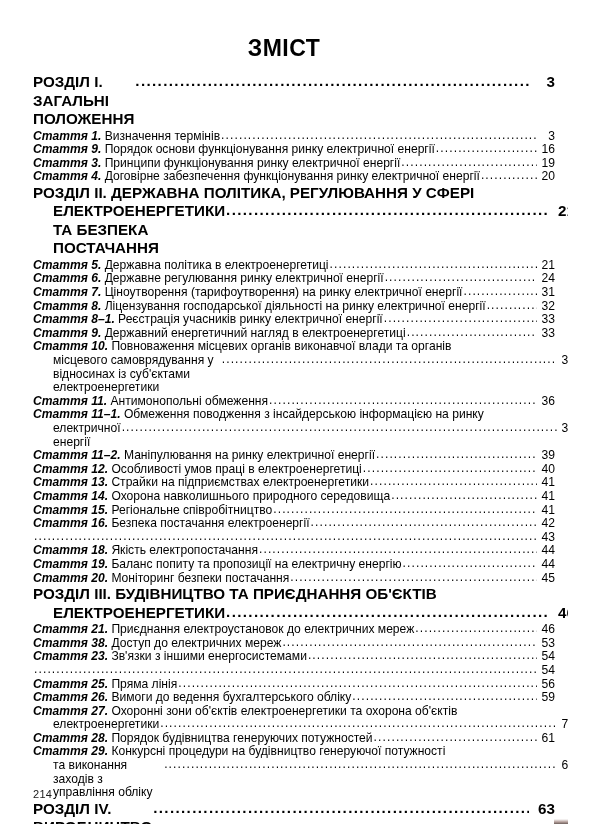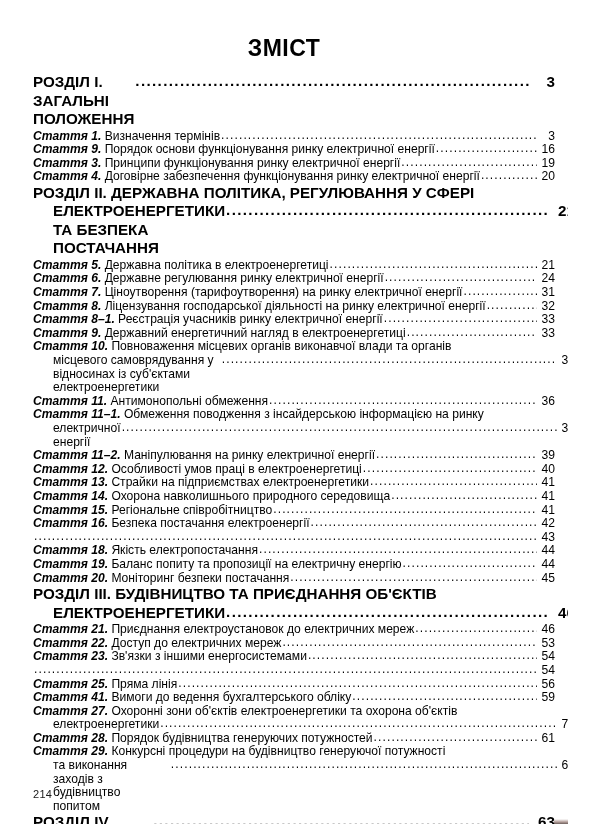--- a/index.html
+++ b/index.html
@@ -343,21 +343,21 @@
       </div>
       <div class="article">
         <div class="row">
           <span class="txt"><span class="art-no">Стаття 21.</span><span class="art-title"> Приєднання електроустановок до електричних мереж</span></span>
           <span class="leader"></span>
           <span class="pnum">46</span>
         </div>
       </div>
       <div class="article">
         <div class="row">
-          <span class="txt"><span class="art-no">Стаття 22.</span><span class="art-title"> Доступ до електричних мереж</span></span>
+          <span class="txt"><span class="art-no">Стаття 38.</span><span class="art-title"> Доступ до електричних мереж</span></span>
           <span class="leader"></span>
           <span class="pnum">53</span>
         </div>
       </div>
       <div class="article">
         <div class="row">
           <span class="txt"><span class="art-no">Стаття 23.</span><span class="art-title"> Зв'язки з іншими енергосистемами</span></span>
           <span class="leader"></span>
           <span class="pnum">54</span>
         </div>
@@ -370,21 +370,21 @@
       </div>
       <div class="article">
         <div class="row">
           <span class="txt"><span class="art-no">Стаття 25.</span><span class="art-title"> Пряма лінія</span></span>
           <span class="leader"></span>
           <span class="pnum">56</span>
         </div>
       </div>
       <div class="article">
         <div class="row">
-          <span class="txt"><span class="art-no">Стаття 41.</span><span class="art-title"> Вимоги до ведення бухгалтерського обліку</span></span>
+          <span class="txt"><span class="art-no">Стаття 26.</span><span class="art-title"> Вимоги до ведення бухгалтерського обліку</span></span>
           <span class="leader"></span>
           <span class="pnum">59</span>
         </div>
       </div>
       <div class="article">
         <div><span class="art-no">Стаття 27.</span><span class="art-title"> Охоронні зони об'єктів електроенергетики та охорона об'єктів</span></div>
         <div class="row article-cont">
           <span class="txt">електроенергетики</span>
           <span class="leader"></span>
           <span class="pnum">70</span>
@@ -393,21 +393,21 @@
       <div class="article">
         <div class="row">
           <span class="txt"><span class="art-no">Стаття 28.</span><span class="art-title"> Порядок будівництва генеруючих потужностей</span></span>
           <span class="leader"></span>
           <span class="pnum">61</span>
         </div>
       </div>
       <div class="article">
         <div><span class="art-no">Стаття 29.</span><span class="art-title"> Конкурсні процедури на будівництво генеруючої потужності</span></div>
         <div class="row article-cont">
-          <span class="txt">та виконання заходів з будівництво попитом</span>
+          <span class="txt">та виконання заходів з управління обліку</span>
           <span class="leader"></span>
           <span class="pnum">61</span>
         </div>
       </div>
       <div class="section">
         <div class="row">
           <span class="txt">РОЗДІЛ IV. ВИРОБНИЦТВО</span>
           <span class="leader"></span>
           <span class="pnum">63</span>
         </div>

